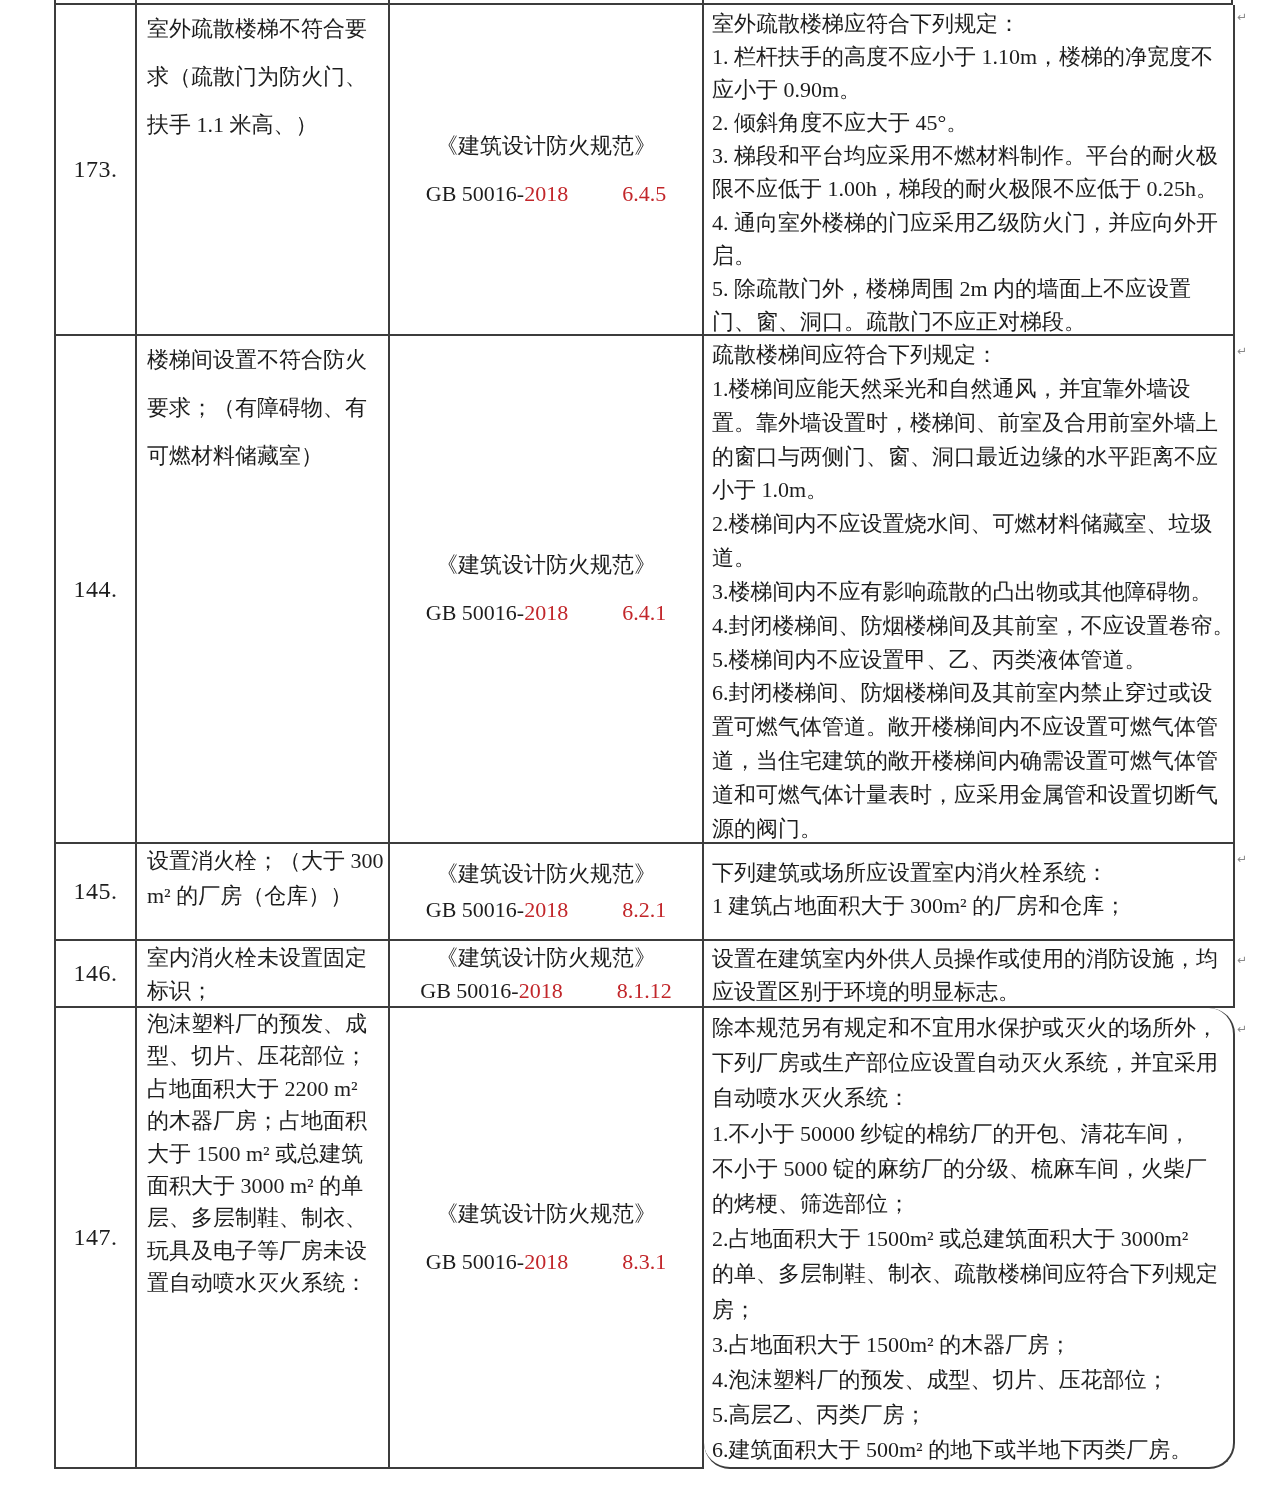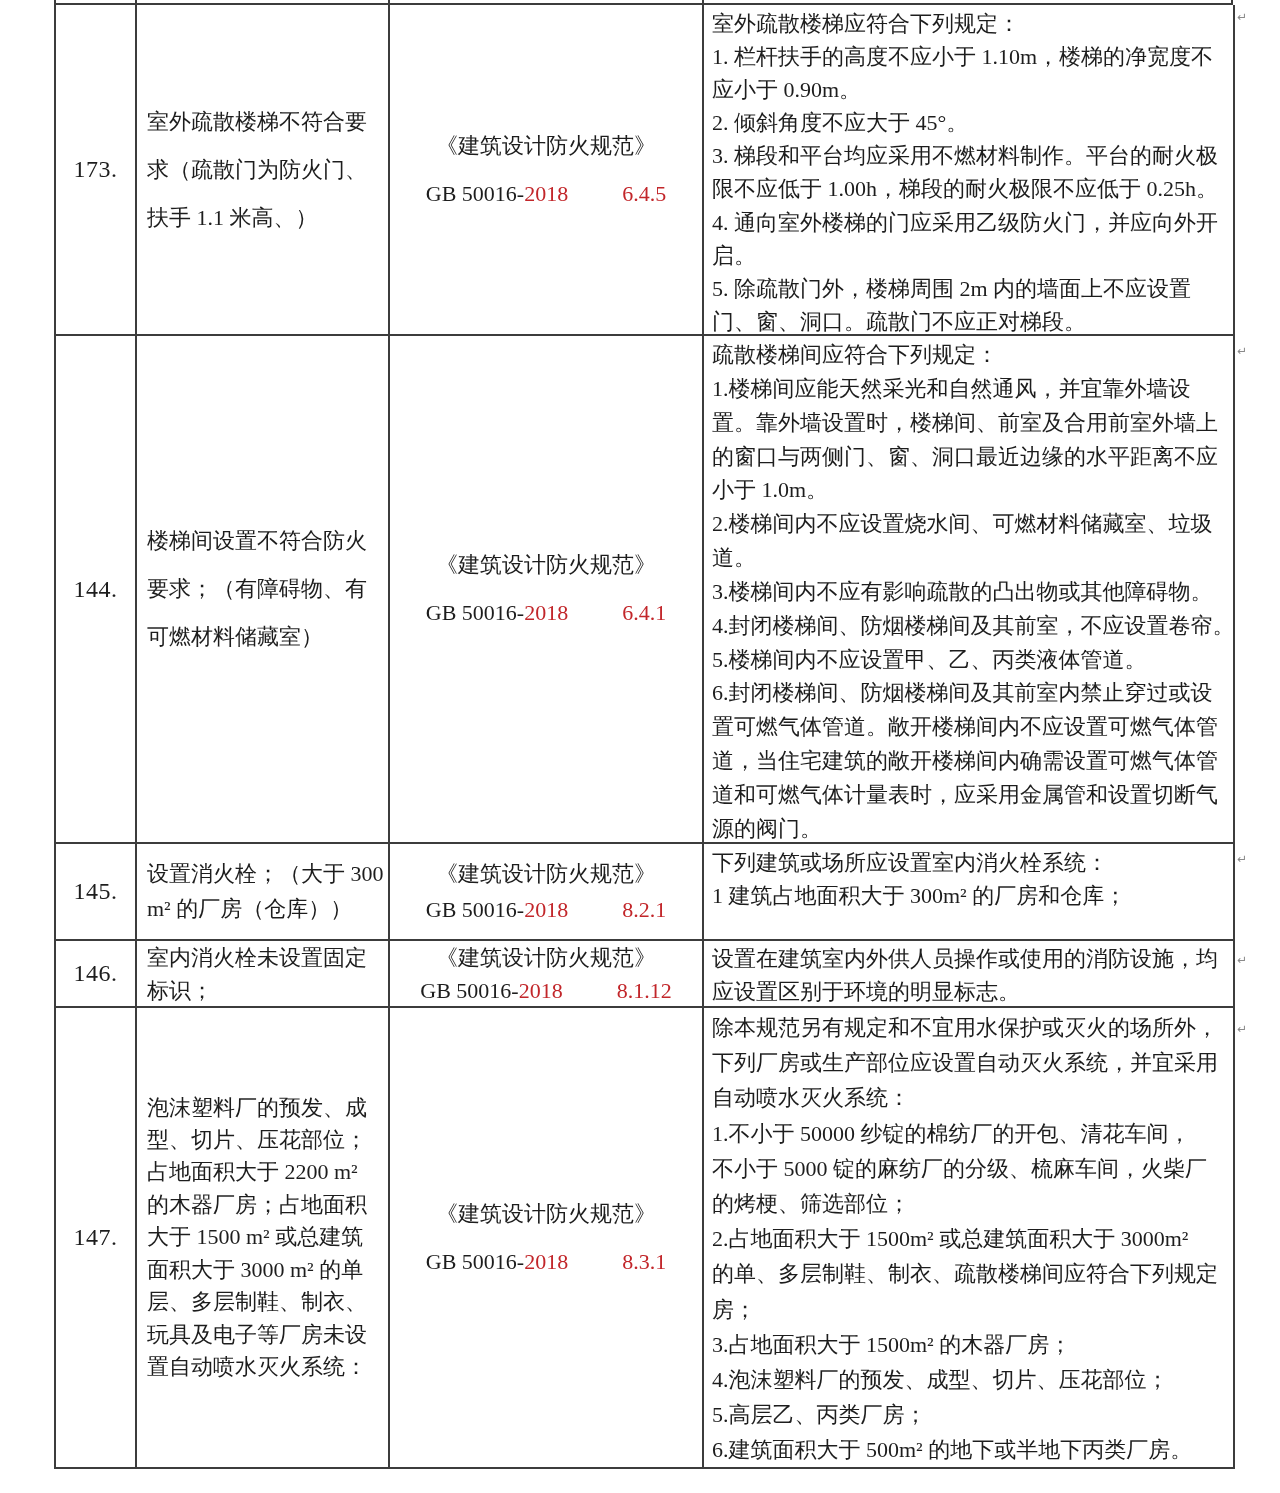--- a/index.html
+++ b/index.html
@@ -30,21 +30,21 @@
   .cell{
     border-right:2px solid var(--border);
     border-bottom:2px solid var(--border);
     overflow:hidden;
   }
   .c-num{
     display:flex;align-items:center;justify-content:center;
     font-size:24px;letter-spacing:.5px;
   }
   .c-issue{
-    display:flex;flex-direction:column;justify-content:center;
+    display:flex;flex-direction:column;
     padding-left:10px;padding-right:4px;
     font-size:22px;line-height:var(--lh2,48px);
   }
   .c-ref{
     display:flex;flex-direction:column;justify-content:center;align-items:center;
     text-align:center;font-size:22px;line-height:var(--lh3,48px);
   }
   .c-reg{
     padding:2px 4px 0 8px;
     font-size:22px;line-height:var(--lh4,33px);
@@ -53,23 +53,23 @@
   .red{color:var(--red);}
   .ref-code{white-space:nowrap;}
   .ref-code .sec{margin-left:54px;}
 
   
   .r143{--lh2:48px;--lh3:48px;--lh4:33.1px;}
   .r144{--lh2:48px;--lh3:48px;--lh4:33.85px;}
   .r145{--lh2:34.5px;--lh3:36px;--lh4:33px;}
   .r146{--lh2:33px;--lh3:33px;--lh4:33px;}
   .r147{--lh2:32.4px;--lh3:48px;--lh4:35.2px;}
-  .r145 .c-reg{padding-top:2px;}
+  .r145 .c-reg{padding-top:12px;}
   .r146 .c-reg{padding-top:1px;}
-  .r147 .c-reg{padding-top:2px;}
+  .r147 .c-reg{padding-top:2px;border-radius:26px;}
 
   
   .stub{position:absolute;top:0;width:2px;height:4px;background:var(--border);}
 
   
   .row-mark{
     position:absolute;left:1237px;
     font-size:12px;color:var(--mark);
     font-family:"DejaVu Sans",sans-serif;
   }

